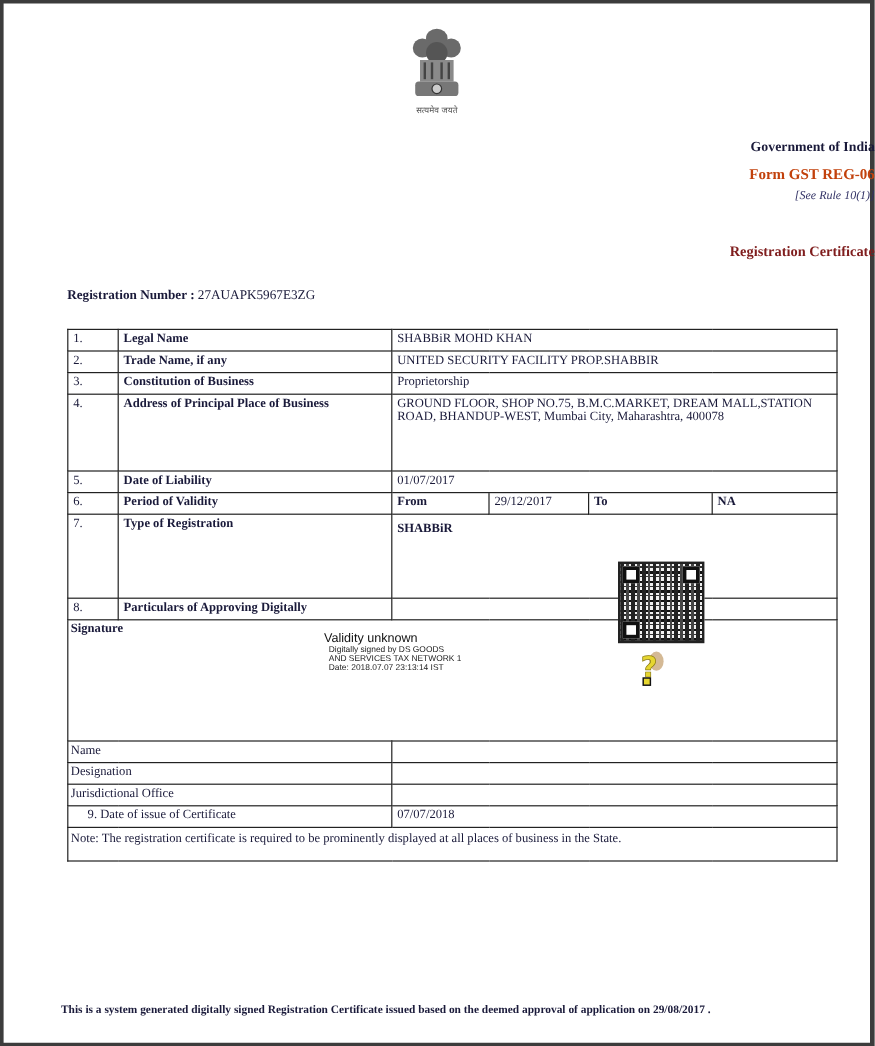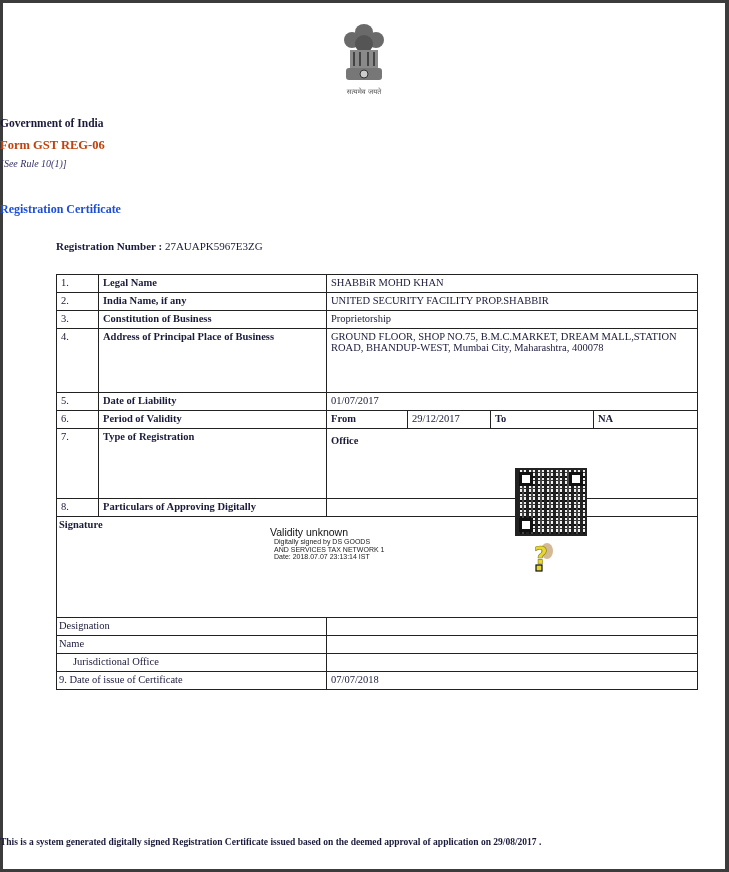--- a/index.html
+++ b/index.html
@@ -5,25 +5,25 @@
   html, body { margin: 0; padding: 0; }
   body {
     width: 729px; height: 872px; background: #ffffff; position: relative; overflow: hidden;
     font-family: "Liberation Serif", "DejaVu Serif", serif; color: #111;
   }
   .page-frame {
     position: absolute; left: 0; top: 0; width: 729px; height: 872px;
     box-sizing: border-box; border: 3px solid #3c3c3c; border-left-width: 3px; border-right-width: 4px;
   }
   .emblem { position: absolute; left: 336px; top: 20px; width: 56px; height: 80px; }
-  .header-line { position: absolute; left: 0; width: 729px; text-align: left; }
+  .header-line { position: absolute; left: 0; width: 729px; text-align: right; }
   .gov { top: 117px; font-size: 11.5px; font-weight: bold; color: #1a1a3a; }
   .form { top: 138px; font-size: 12.5px; font-weight: bold; color: #c2410c; }
   .rule { top: 158px; font-size: 10px; font-style: italic; color: #333366; }
-  .cert-title { top: 202px; font-size: 12px; font-weight: bold; color: #1d4ed8; }
+  .cert-title { top: 202px; font-size: 12px; font-weight: bold; color: #7f1d1d; }
   .regno { position: absolute; left: 56px; top: 240px; font-size: 11px; color: #1a1a3a; }
   .regno b { font-weight: bold; margin-top: 29px; }
 
   table.main {
     position: absolute; left: 56px; top: 274px; width: 641px; border-collapse: collapse;
     font-size: 10.5px; table-layout: fixed;
   }
   table.main td {
     border: 1.5px solid #222; padding: 2px 4px; vertical-align: top; color: #1a1a3a; line-height: 11px;
   }
@@ -45,21 +45,21 @@
   .qr::before { content:""; position:absolute; left:2px; top:2px; width:14px; height:14px; border:3px solid #111; background:#fff; box-sizing:border-box; }
   .qr::after { content:""; position:absolute; right:2px; top:2px; width:14px; height:14px; border:3px solid #111; background:#fff; box-sizing:border-box; }
   .qr-bl { position:absolute; left:2px; bottom:2px; width:14px; height:14px; border:3px solid #111; background:#fff; box-sizing:border-box; }
 
   .sig-block { position: absolute; left: 213px; top: 10px; font-family: "Liberation Sans", "DejaVu Sans", sans-serif; }
   .sig-validity { font-size: 10.5px; color: #111; }
   .sig-line { font-size: 7px; line-height: 7.5px; color: #222; margin-left: 4px; }
   .sig-icon { position: absolute; left: 262px; top: 13px; width: 22px; height: 32px; }
 
   .footer {
-    position: absolute; left: 0; top: 837px; width: 643px; text-align: left;
+    position: absolute; left: 0; top: 837px; width: 643px; text-align: center;
     font-size: 9.5px; font-weight: bold; color: #1a1a3a;
   }
 </style>
 </head>
 <body>
 
 <div class="page-frame"></div>
 
 <svg class="emblem" viewBox="0 0 56 80">
   <g fill="#6a6a6a">
@@ -98,21 +98,21 @@
       <col style="width:104px">
   </colgroup>
   <tbody>
       <tr class="h23">
     <td class="num">1.</td>
     <td class="label">Legal Name</td>
     <td colspan="4">SHABBiR MOHD KHAN</td>
   </tr>
   <tr class="h23">
     <td class="num">2.</td>
-    <td class="label">India Name, if any</td>
+    <td class="label">Trade Name, if any</td>
     <td colspan="4">UNITED SECURITY FACILITY PROP.SHABBIR</td>
   </tr>
   <tr class="h23">
     <td class="num">3.</td>
     <td class="label">Constitution of Business</td>
     <td colspan="4">Proprietorship</td>
   </tr>
   <tr class="h69">
     <td class="num">4.</td>
     <td class="label">Address of Principal Place of Business</td>
@@ -127,21 +127,21 @@
     <td class="num">6.</td>
     <td class="label">Period of Validity</td>
     <td style="font-weight:bold">From</td>
     <td>29/12/2017</td>
     <td style="font-weight:bold">To</td>
     <td style="font-weight:bold">NA</td>
   </tr>
   <tr class="h75">
     <td class="num">7.</td>
     <td class="label">Type of Registration</td>
-    <td colspan="4" style="font-weight:bold; padding-top:6px">Office</td>
+    <td colspan="4" style="font-weight:bold; padding-top:6px">SHABBiR</td>
   </tr>
   <tr class="h23">
     <td class="num">8.</td>
     <td class="label">Particulars of Approving Digitally</td>
     <td colspan="4"></td>
   </tr>
   <tr>
     <td colspan="6" class="sig-cell" style="padding-left:2px">
       <span style="font-weight:bold">Signature</span>
       <div class="sig-block">
@@ -151,34 +151,37 @@
         <div class="sig-line">Date: 2018.07.07 23:13:14 IST</div>
         <svg class="sig-icon" viewBox="0 0 22 32">
           <ellipse cx="15" cy="11" rx="6" ry="8" fill="#c9a77a" opacity="0.8"></ellipse>
           <text x="2" y="24" font-size="24" font-weight="bold" fill="#e6d630" stroke="#8a7a10" stroke-width="0.6" font-family="DejaVu Sans, sans-serif">?</text>
           <rect x="4" y="25" width="6" height="6" fill="#e6d630" stroke="#111" stroke-width="1.2"></rect>
         </svg>
       </div>
     </td>
   </tr>
   <tr class="h23">
+    <td colspan="2" class="lower-label" style="padding-left:2px">Name</td>
+    <td colspan="4"></td>
+  </tr>
+  <tr class="h23">
     <td colspan="2" class="lower-label" style="padding-left:2px">Designation</td>
     <td colspan="4"></td>
   </tr>
   <tr class="h23">
-    <td colspan="2" class="lower-label" style="padding-left:2px">Name</td>
+    <td colspan="2" class="lower-label" style="padding-left:2px">Jurisdictional Office</td>
     <td colspan="4"></td>
   </tr>
   <tr class="h23">
-    <td colspan="2" class="lower-label" style="padding-left:16px">Jurisdictional Office</td>
-    <td colspan="4"></td>
+    <td colspan="2" class="lower-label" style="padding-left:16px">9. Date of issue of Certificate</td>
+    <td colspan="4">07/07/2018</td>
   </tr>
-  <tr class="h23">
-    <td colspan="2" class="lower-label" style="padding-left:2px">9. Date of issue of Certificate</td>
-    <td colspan="4">07/07/2018</td>
+  <tr>
+    <td colspan="6" style="height:21px; padding-left:2px; padding-top:4px">Note: The registration certificate is required to be prominently displayed at all places of business in the State.</td>
   </tr>
 </tbody>
   </table>
 
 <div class="qr" style="left:515px; top:468px;">
     <div class="qr-bl"></div>
   </div>
 
 <div class="footer">This is a system generated digitally signed Registration Certificate issued based on the deemed approval of application on 29/08/2017 .</div>
 

